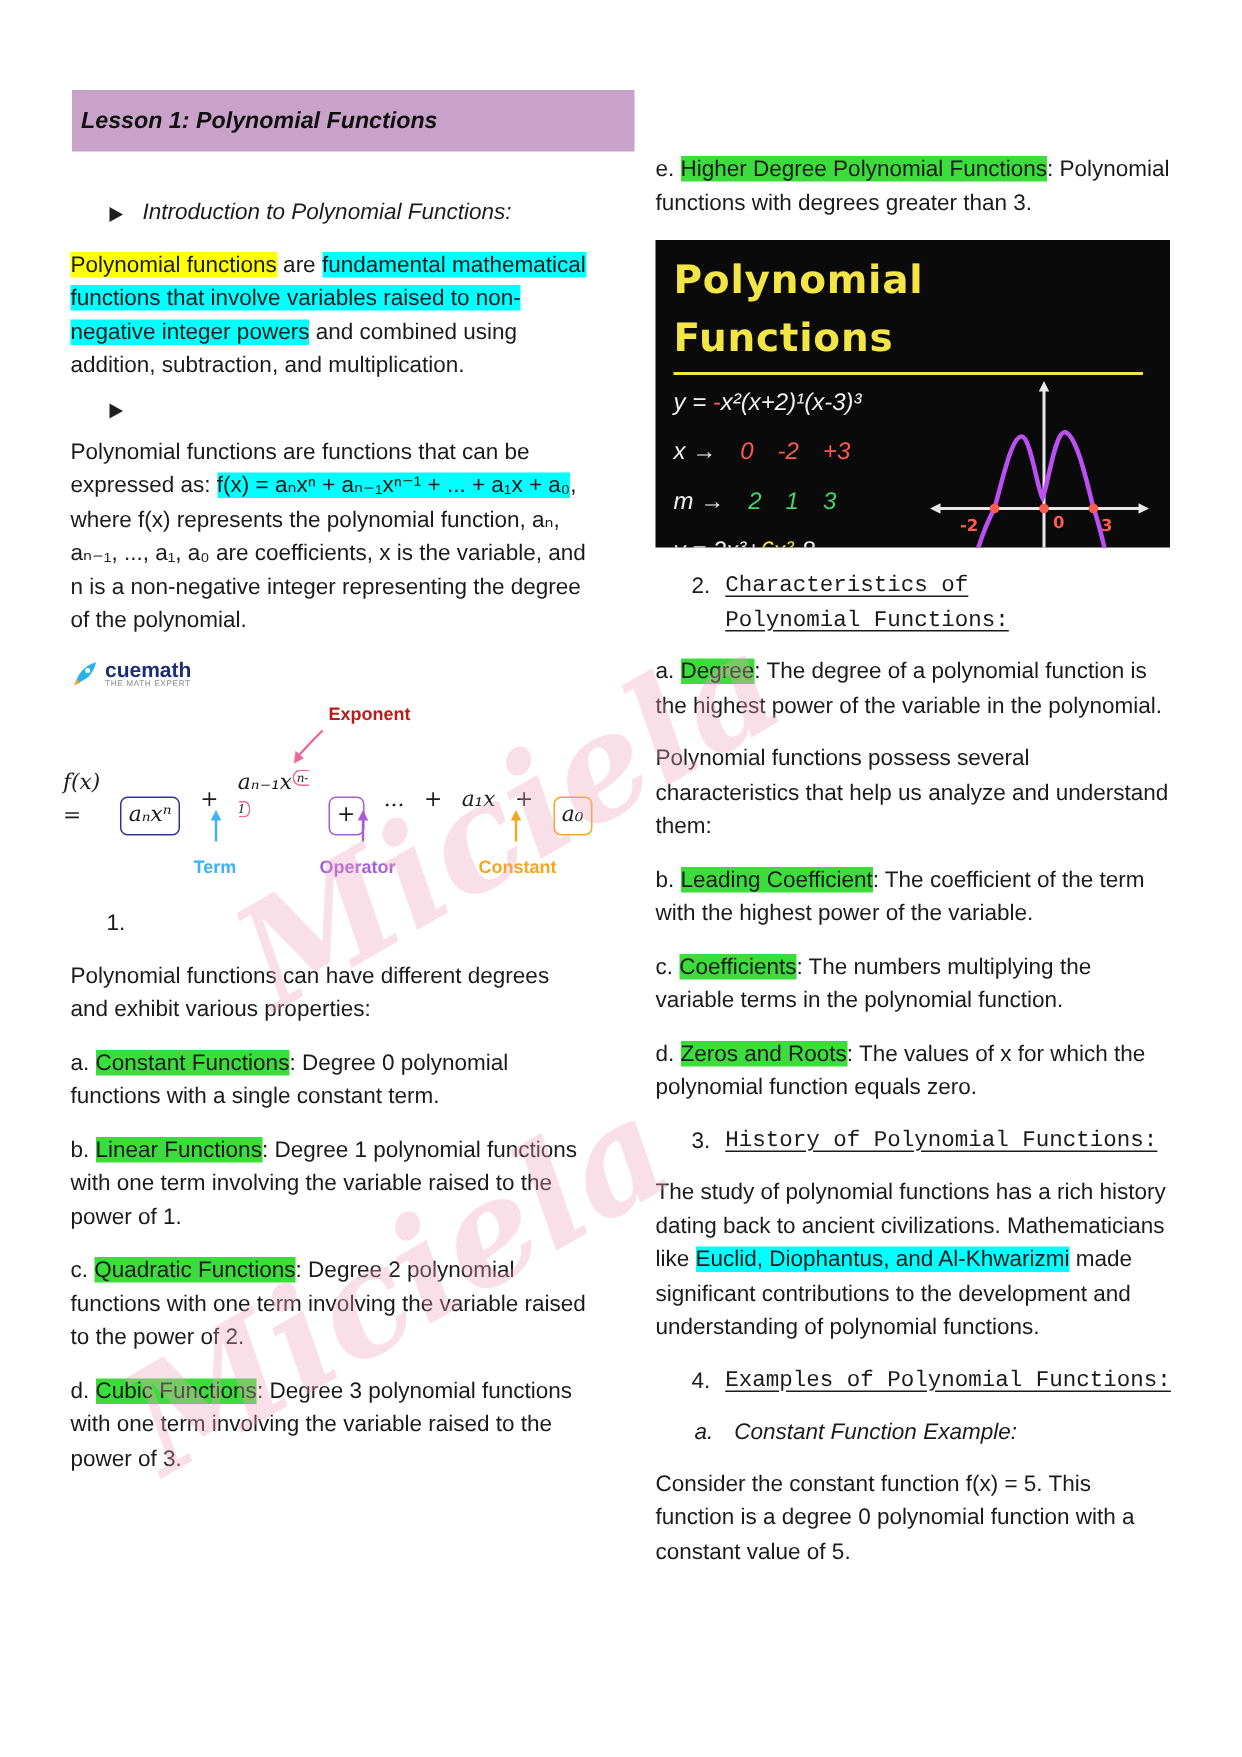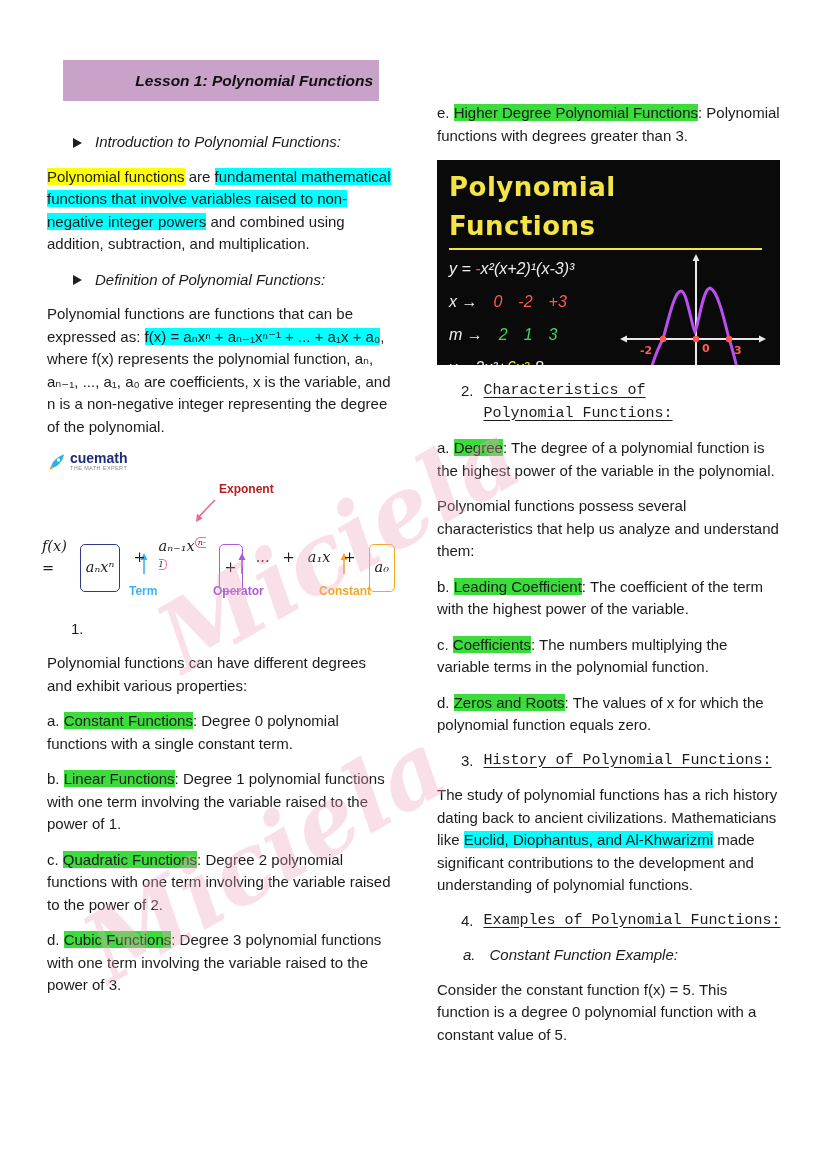--- a/index.html
+++ b/index.html
@@ -8,23 +8,23 @@
     position:relative; width:828px; height:1171px; background:#ffffff;
     font-family:"Liberation Sans","DejaVu Sans",sans-serif;
     color:#1b1b1b; overflow:hidden;
   }
   .col { position:absolute; top:58px; width:344px; font-size:15px; line-height:1.5; }
   .col-left { left:47px; }
   .col-right { left:437px;margin-top:44px; }
   p { margin:0 0 13px 0; }
 
   .title-box {
-    background:#c9a2ca; color:#101010; text-align:right;
+    background:#c9a2ca; color:#101010; text-align:left;
     font-weight:700; font-style:italic; font-size:15.5px;
-    padding:9px 6px; width:316px; margin:2px 0 30px 16px;
+    padding:9px 6px; width:375px; margin:2px 0 30px 1px;
   }
 
   .arrow-head { font-style:italic; margin:0 0 12px 26px; display:flex; align-items:center; }
   .tri-icon {
     display:inline-block; width:0; height:0; flex:0 0 auto;
     border-left:9px solid #1f1f1f; border-top:5px solid transparent; border-bottom:5px solid transparent;
     margin-right:13px;
   }
 
   .hl-y { background:#ffff05; }
@@ -57,21 +57,21 @@
     font-style:normal; font-weight:700; font-size:12px;
   }
   .lbl-exponent { color:#b91c1c; top:6px; left:136px;padding-left:36px; }
   .lbl-term { color:#3db3f5; bottom:2px; left:82px; }
   .lbl-operator { color:#a85cd6; bottom:2px; left:166px; }
   .lbl-constant { color:#f5a623; bottom:2px; left:272px; }
   .formula-row {
     position:absolute; top:50px; left:0; right:0;
     display:flex; align-items:center; justify-content:center; gap:13px;
   }
-  .box { border:1.6px solid #2d3a8c; border-radius:5px; padding:12px 5px;margin-top:20px; }
+  .box { border:1.6px solid #2d3a8c; border-radius:5px; padding:1px 5px;margin-top:20px; }
   .box-op { border-color:#a85cd6; }
   .box-const { border-color:#f5a623; }
   .sup-pink {
     border:1.2px solid #f2649a; border-radius:50%; font-size:8px; padding:0 2px;
     vertical-align:super;
   }
 
   
   .board {
     width:343px; height:205px; background:#0a0a0a; margin:1px 0 15px 0;
@@ -116,21 +116,20 @@
 
     <div class="arrow-head">
       <span class="tri-icon"></span>
       <span>Introduction to Polynomial Functions:</span>
     </div>
 
     <p><span class="hl-y">Polynomial functions</span><span> are </span><span class="hl-c">fundamental mathematical functions that involve variables raised to non-negative integer powers</span><span> and combined using addition, subtraction, and multiplication.</span></p>
 
     <div class="arrow-head">
       <span class="tri-icon"></span>
-      <span>Definition of Polynomial Functions:</span>
     </div>
 
     <p><span>Polynomial functions are functions that can be expressed as: </span><span class="hl-c">f(x) = aₙxⁿ + aₙ₋₁xⁿ⁻¹ + ... + a₁x + a₀</span><span>, where f(x) represents the polynomial function, aₙ, aₙ₋₁, ..., a₁, a₀ are coefficients, x is the variable, and n is a non-negative integer representing the degree of the polynomial.</span></p>
 
     <figure class="expr-figure" style="margin-inline:0">
       <div class="expr-head">
         <div class="brand">
           <svg width="20" height="20" viewBox="0 0 20 20">
             <path d="M3.5 16.5 C4.5 10.5 9 5 17 2.5 C15.5 10 10.5 15 3.5 16.5 Z" fill="#27b3ea"></path>
             <circle cx="11.5" cy="8" r="1.7" fill="#ffffff"></circle>

